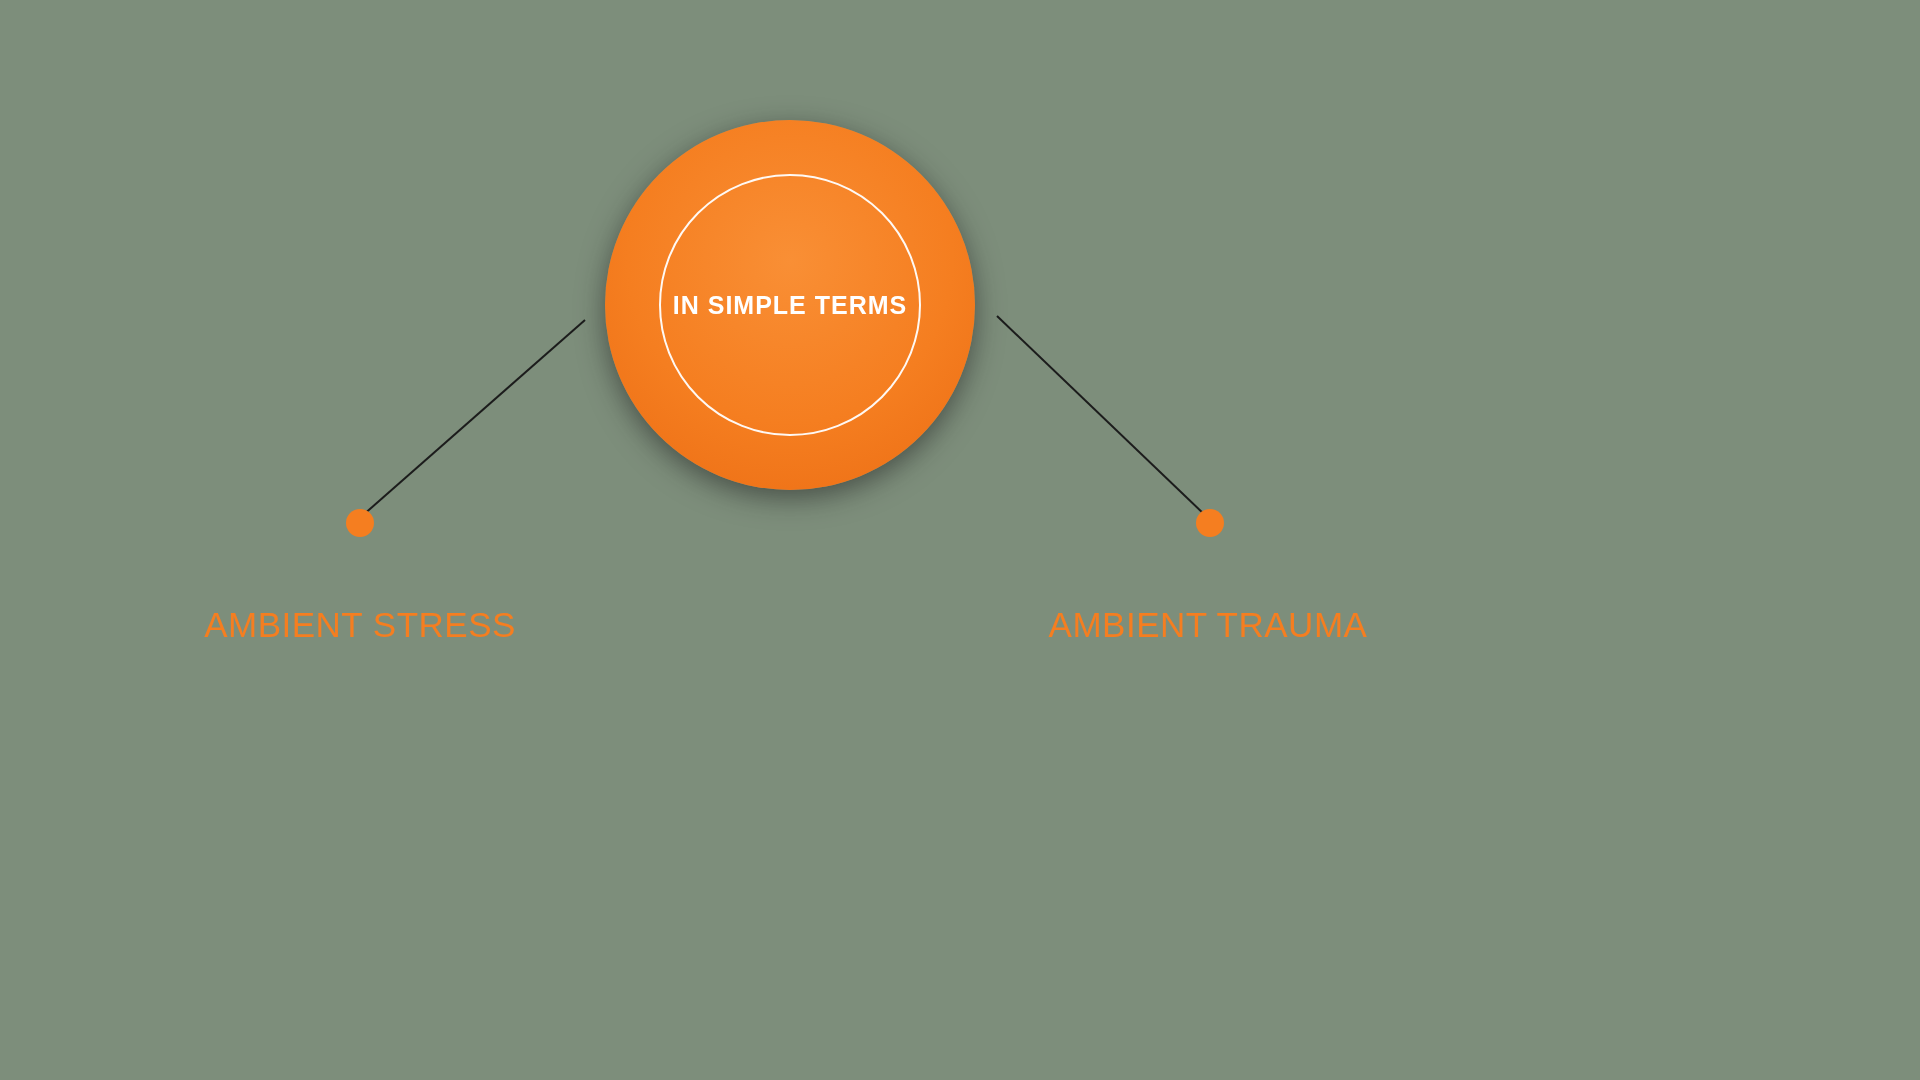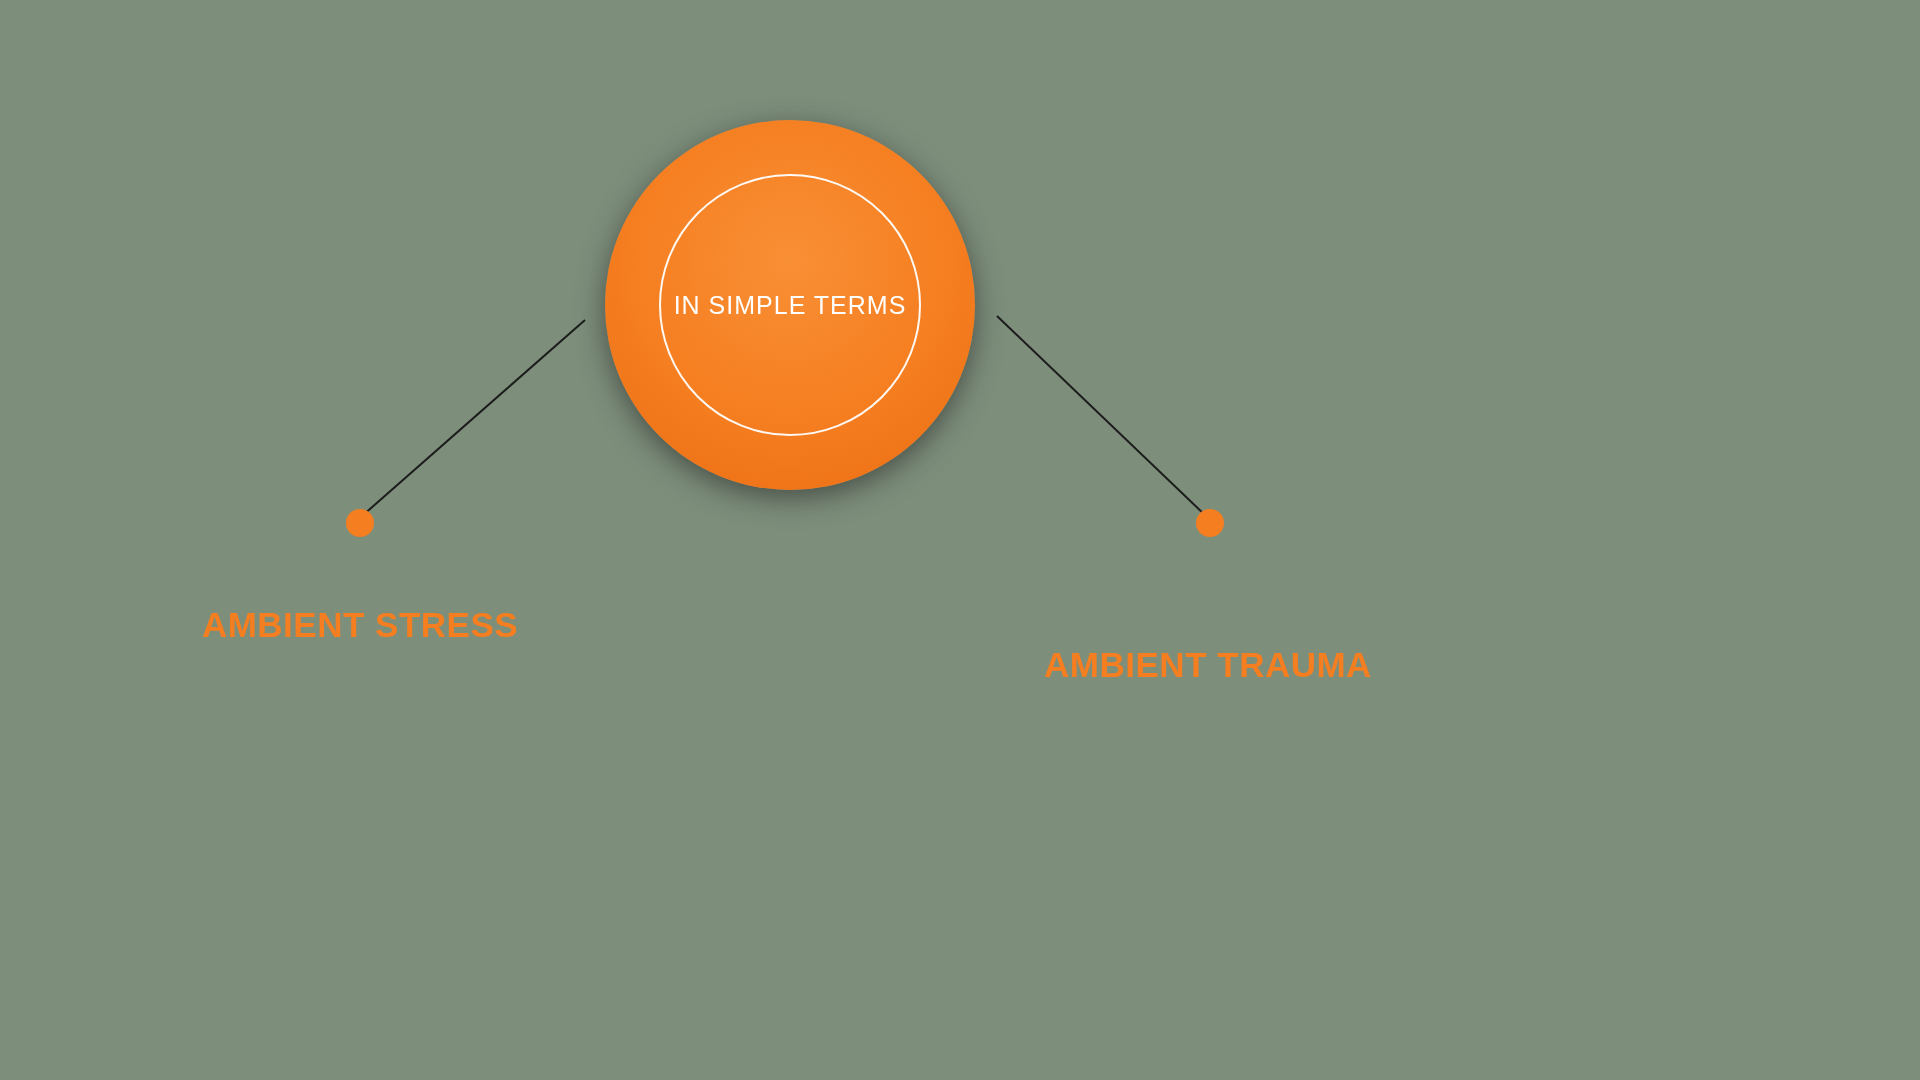--- a/index.html
+++ b/index.html
@@ -36,36 +36,36 @@
     width: 262px;
     height: 262px;
     border: 2px solid rgba(255, 255, 255, 0.95);
     border-radius: 50%;
     display: flex;
     align-items: center;
     justify-content: center;
   }
   .center-label {
     color: #ffffff;
-    font-weight: normal;
+    font-weight: bold;
     font-size: 25px;
     letter-spacing: 1px;
     text-align: center;
     white-space: nowrap;
   }
   .branch {
     position: absolute;
     width: 560px;
     text-align: center;
   }
   .branch-left  { left: 80px;  top: 605px; }
-  .branch-right { left: 928px; top: 605px; margin-top: 40px; }
+  .branch-right { left: 928px; top: 605px; }
   .branch-title {
     color: #F57E20;
-    font-weight: bold;
+    font-weight: normal;
     font-size: 35px;
     letter-spacing: 0.5px;
     margin-bottom: 20px;
     white-space: nowrap;
   }
   .branch-desc {
     color: #141414;
     font-size: 31px;
     line-height: 1.5;
     margin: 0 auto;

